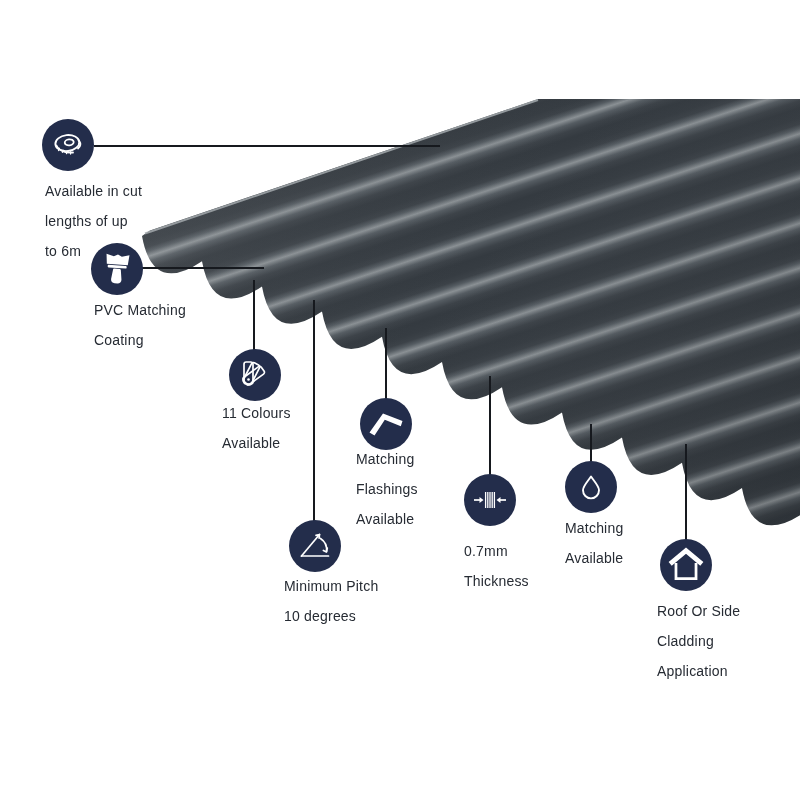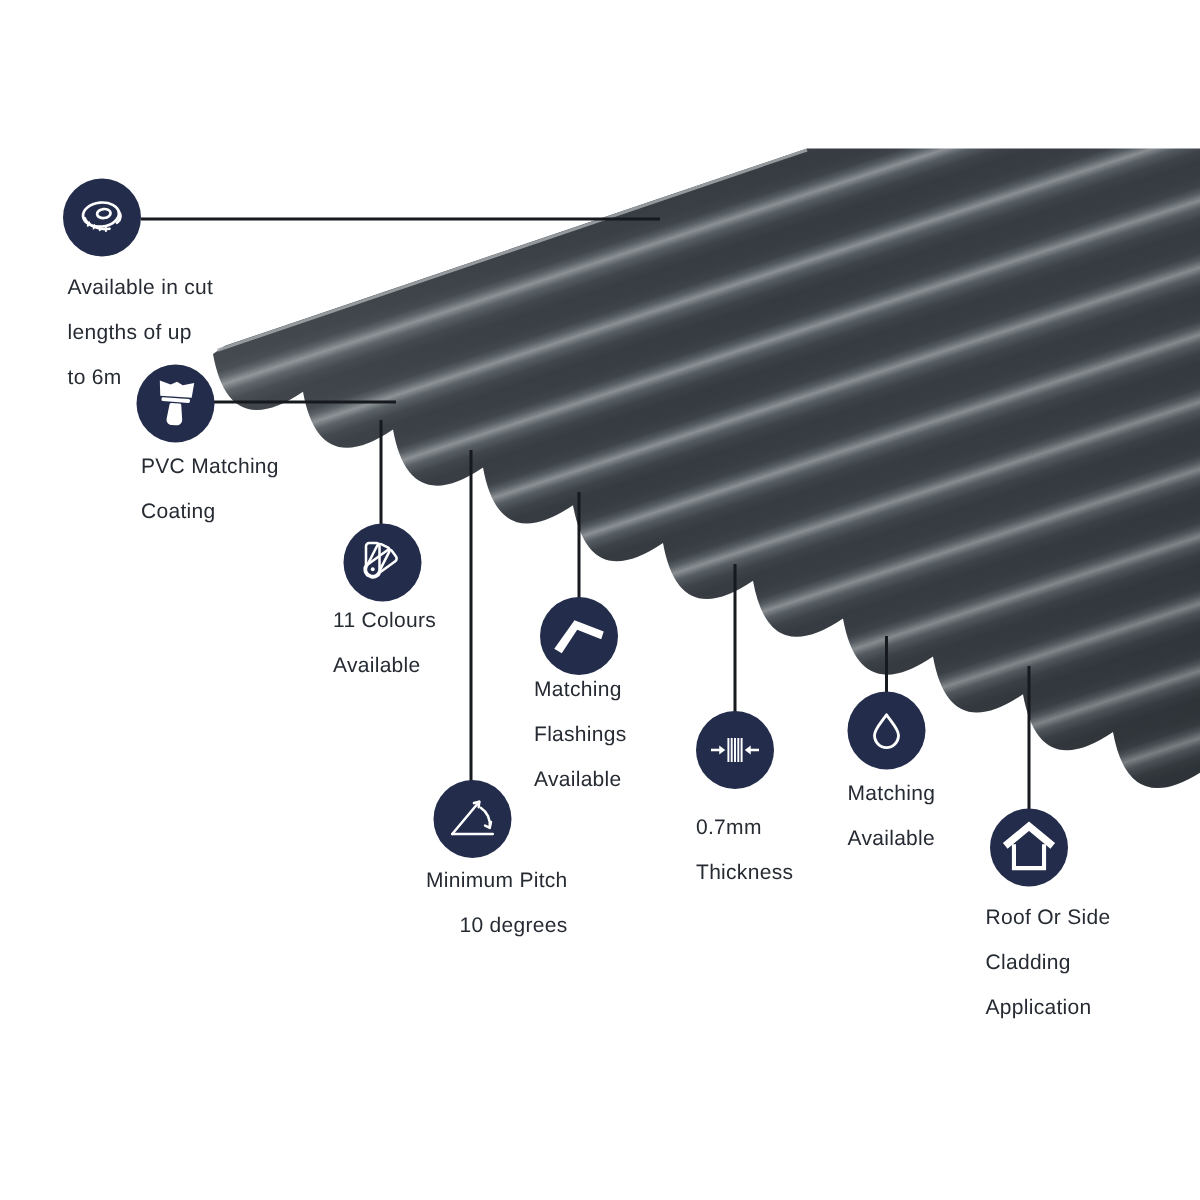--- a/index.html
+++ b/index.html
@@ -129,21 +129,21 @@
     <svg width="36" height="36" viewBox="-18 -18 36 36">
       <g fill="none" stroke="#fff" stroke-width="1.7" stroke-linecap="round" stroke-linejoin="round">
         <path d="M -13.5 10 L 13.5 10"></path>
         <path d="M -13.5 10 L 4.5 -11.5"></path>
         <path d="M 1 -10.6 L 4.5 -11.5 L 4.1 -7.9"></path>
         <path d="M 5.5 -7.5 A 13.5 13.5 0 0 1 11.5 5.5"></path>
         <path d="M 8.4 4.4 L 11.5 5.9 L 12.3 2"></path>
       </g>
     </svg>
   </div>
-  <div class="label" style="left:284px;top:571px;text-align:right;">Minimum Pitch
+  <div class="label" style="left:284px;top:571px;">Minimum Pitch
 10 degrees</div>
 
   <div class="icon-circle" style="left:464px;top:474px;background:#232d4b;">
     <svg width="36" height="36" viewBox="-18 -18 36 36">
       <path d="M -4.4 -8 V 8 M -2.2 -8 V 8 M 0 -8 V 8 M 2.2 -8 V 8 M 4.4 -8 V 8" fill="none" stroke="#fff" stroke-width="1.3"></path>
       <path d="M -16 0 H -9" fill="none" stroke="#fff" stroke-width="1.7"></path>
       <path d="M -6.5 0 L -10.5 -3 L -10.5 3 Z" fill="#fff"></path>
       <path d="M 16 0 H 9" fill="none" stroke="#fff" stroke-width="1.7"></path>
       <path d="M 6.5 0 L 10.5 -3 L 10.5 3 Z" fill="#fff"></path>
     </svg>

